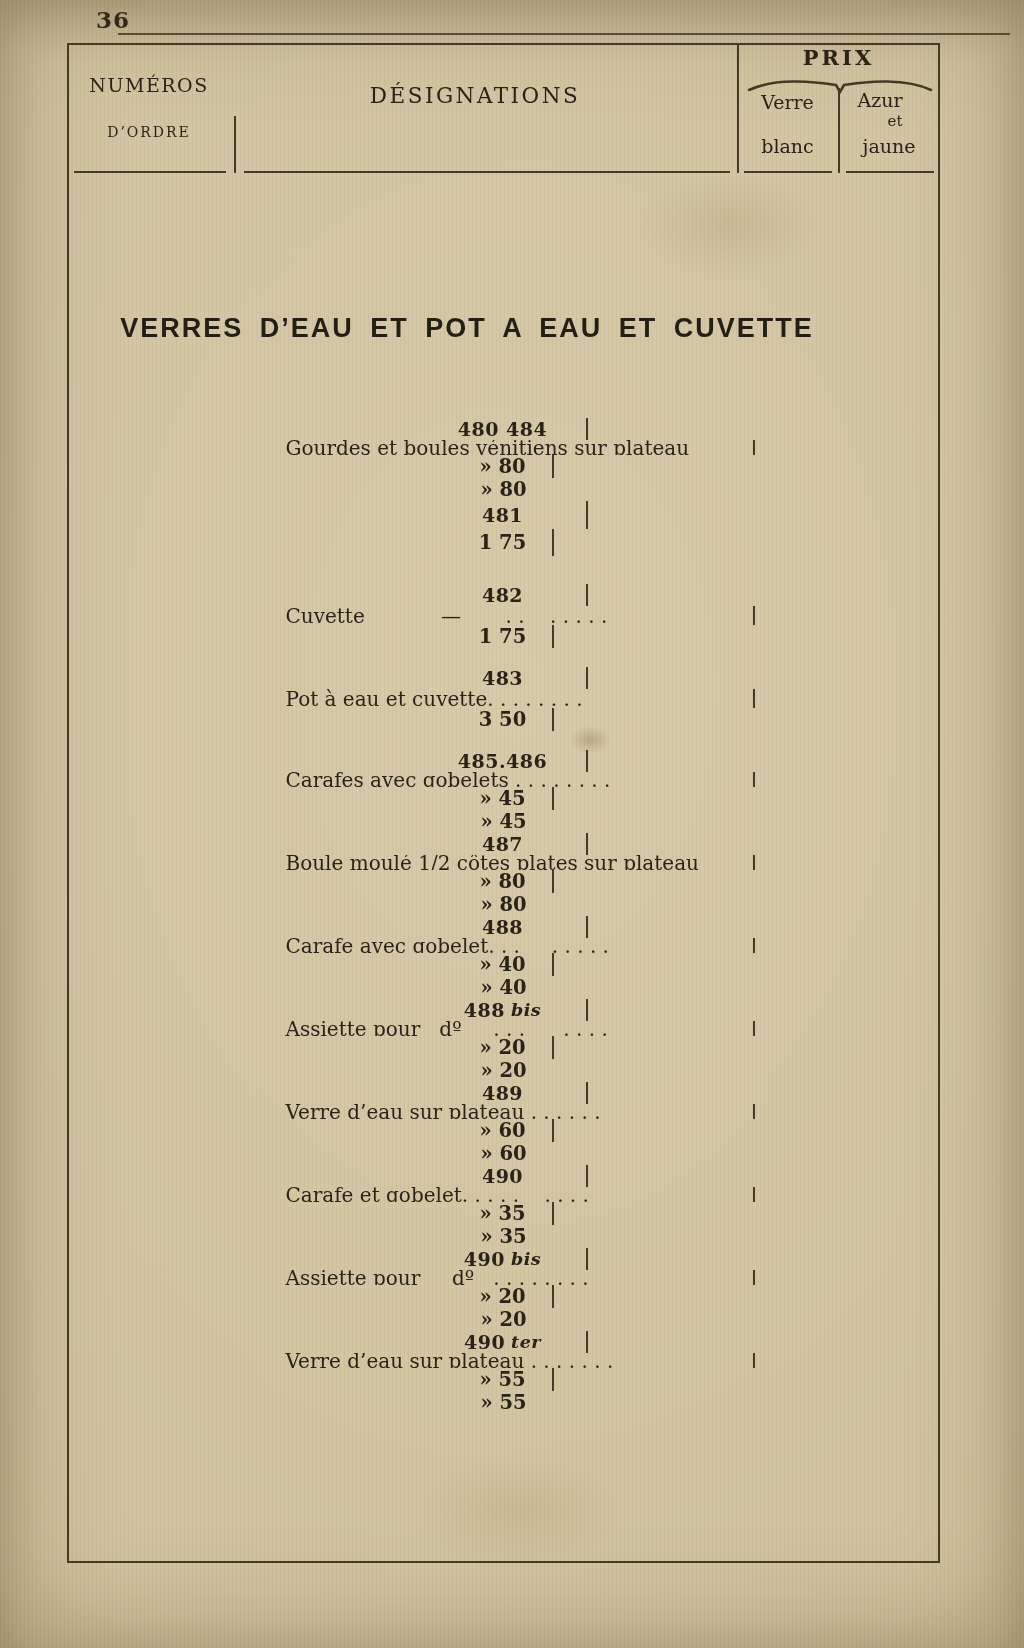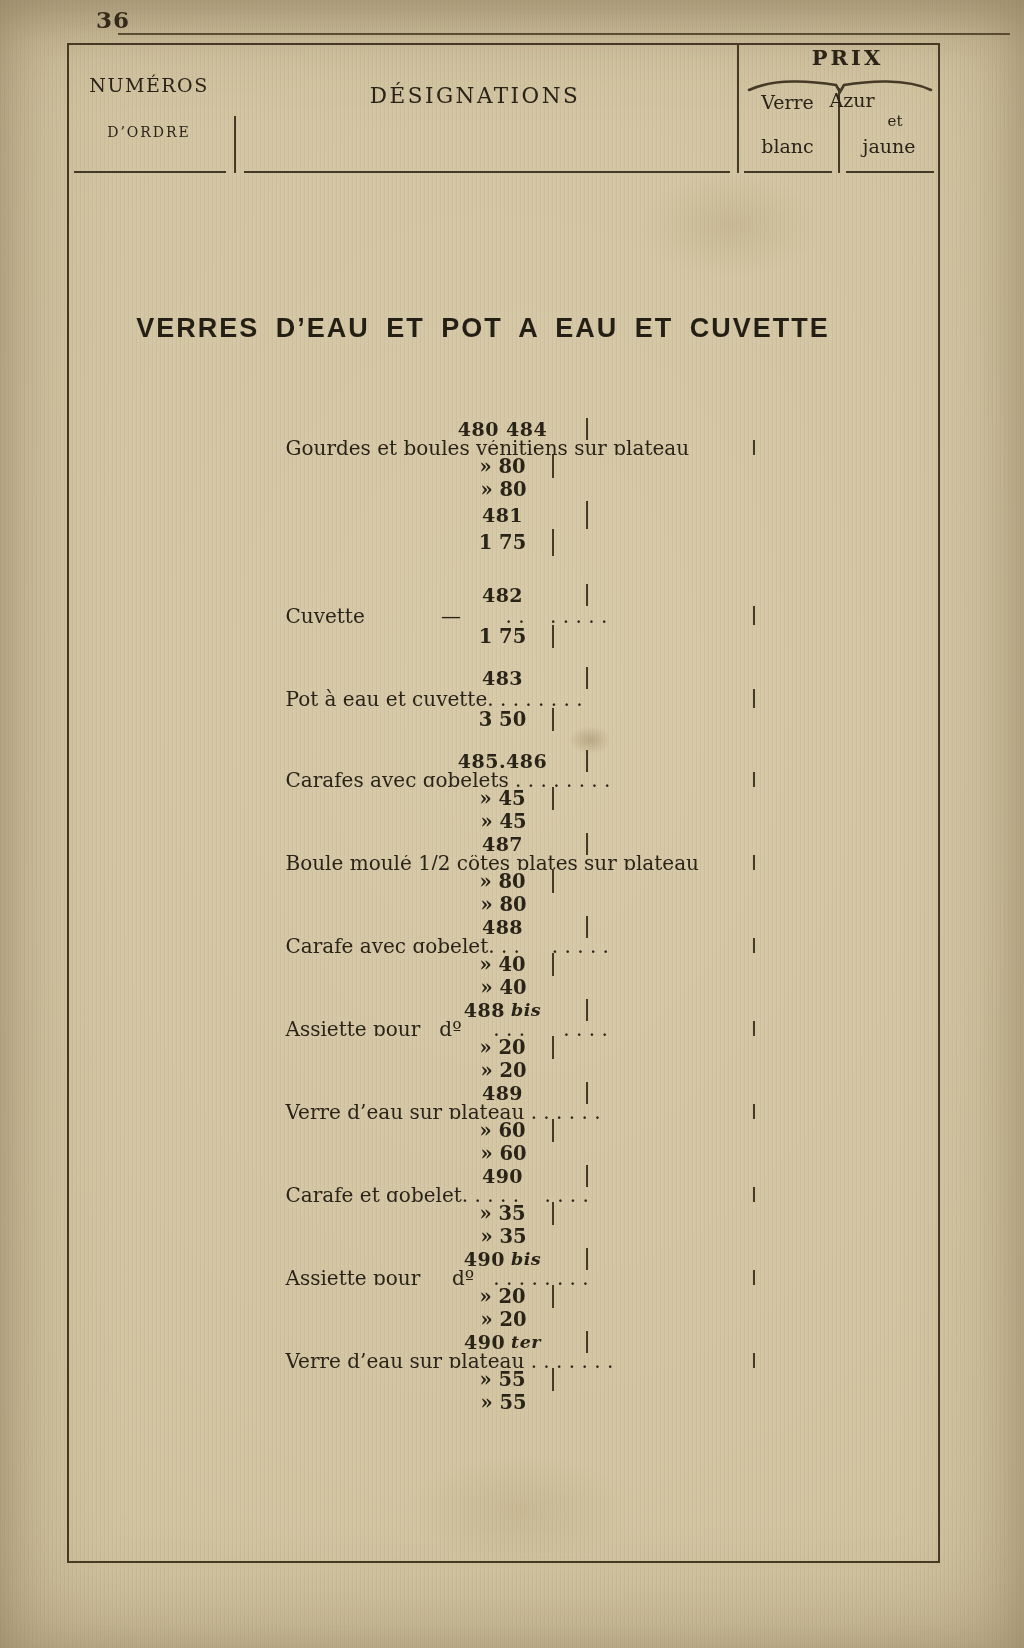--- a/index.html
+++ b/index.html
@@ -58,30 +58,30 @@
   .hr-vb{left:744px;top:171px;width:88px;}
   .hr-aj{left:846px;top:171px;width:88px;}
 
   .hdr-numeros{position:absolute;left:70px;top:74px;width:158px;text-align:center;
     font-size:19px;letter-spacing:1.5px;}
   .hdr-ordre{position:absolute;left:70px;top:124px;width:158px;text-align:center;
     font-size:14px;letter-spacing:2px;font-weight:400;}
   .hdr-designations{position:absolute;left:240px;top:83px;width:470px;text-align:center;
     font-size:21.5px;letter-spacing:2.5px;}
   .hdr-prix{position:absolute;left:737px;top:45px;width:203px;text-align:center;
-    font-size:21px;font-weight:600;letter-spacing:3px;padding-left:9px;}
+    font-size:21px;font-weight:600;letter-spacing:3px;}
   .brace{position:absolute;left:746px;top:76px;}
   .hdr-vb1{position:absolute;left:737px;top:91px;width:101px;text-align:center;font-size:19px;}
   .hdr-vb2{position:absolute;left:737px;top:135px;width:101px;text-align:center;font-size:19px;}
-  .hdr-aj1{position:absolute;left:810px;top:89px;width:84px;text-align:center;font-size:19px;}
+  .hdr-aj1{position:absolute;left:838px;top:89px;width:84px;text-align:center;font-size:19px;}
   .hdr-aj2{position:absolute;left:838px;top:112px;width:114px;text-align:center;font-size:15px;}
   .hdr-aj3{position:absolute;left:838px;top:135px;width:102px;text-align:center;font-size:19px;}
 
   .section-title{
-    position:absolute;left:50px;top:313px;width:866px;text-align:center;
+    position:absolute;left:34px;top:313px;width:866px;text-align:center;
     font-family:"Liberation Sans","DejaVu Sans",sans-serif;
     font-size:27px;font-weight:bold;letter-spacing:2px;word-spacing:7px;
     color:#241f14;
   }
 
   .rows{position:absolute;left:67px;top:418px;width:873px;}
   .row{height:83px;display:flex;align-items:center;flex-direction:column;}
   .row > div{box-sizing:border-box;height:64px;display:flex;align-items:center;}
   .c-num{width:168px;justify-content:center;border-right:2px solid var(--line);
     font-size:19px;font-weight:bold;letter-spacing:.5px;}

